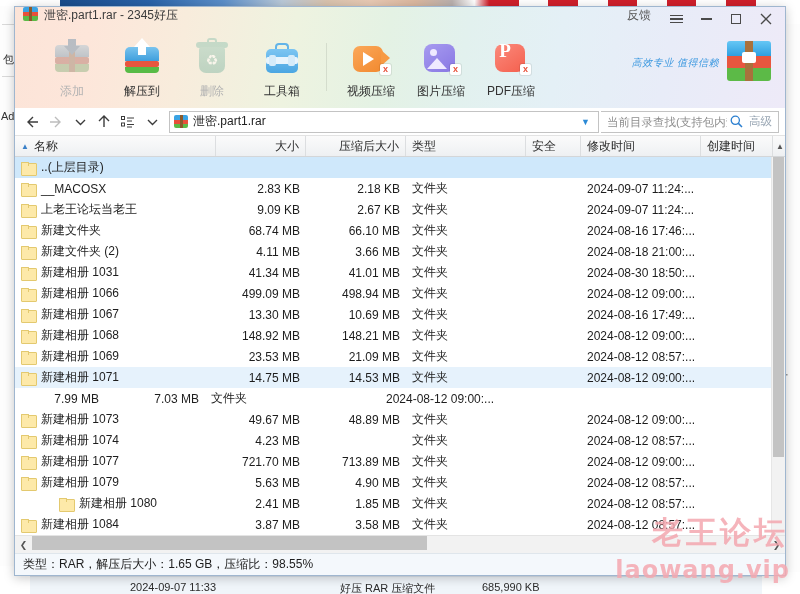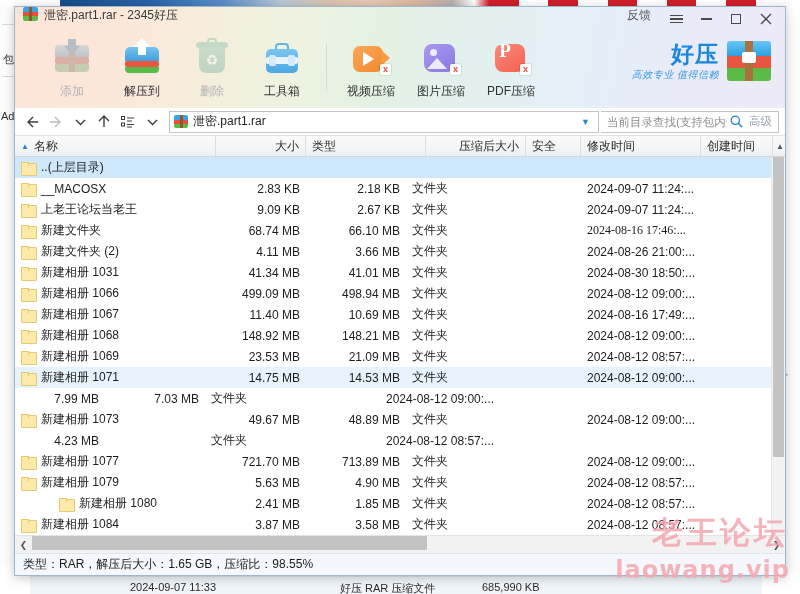--- a/index.html
+++ b/index.html
@@ -385,21 +385,20 @@
             <span class="p">P</span>
           <span class="badge-x">x</span>
         </span>
         <span class="lbl">PDF压缩</span>
       </div>
 
     </div>
 
     <div id="brand">
       <div id="brand-txt">
-        <div id="brand-name">好压</div>
         <div id="brand-sub">高效专业  值得信赖</div>
       </div>
       <span id="brand-logo">
         <i class="b1"></i>
           <i class="b2"></i>
           <i class="b3"></i>
         <span class="bk"></span>
           <span class="lk"></span>
       </span>
     </div>
@@ -465,25 +464,25 @@
   <div id="listwrap">
 
     <div id="header">
         <div class="hcell" style="width: 201px; flex: 0 0 201px;">
           <span class="sortmark">▲</span>
           <span>名称</span>
         </div>
         <div class="hcell num" style="width: 90px; flex: 0 0 90px;">
           <span>大小</span>
         </div>
+        <div class="hcell num" style="width: 100px; flex: 0 0 100px;">
+          <span>压缩后大小</span>
+        </div>
         <div class="hcell" style="width: 120px; flex: 0 0 120px;">
           <span>类型</span>
-        </div>
-        <div class="hcell num" style="width: 100px; flex: 0 0 100px;">
-          <span>压缩后大小</span>
         </div>
         <div class="hcell" style="width: 55px; flex: 0 0 55px;">
           <span>安全</span>
         </div>
         <div class="hcell" style="width: 120px; flex: 0 0 120px;">
           <span>修改时间</span>
         </div>
         <div class="hcell" style="width: 72px; flex: 0 0 72px;">
           <span>创建时间</span>
         </div>
@@ -574,21 +573,21 @@
             </div>
             <div class="cell num" style="width: 100px; flex: 0 0 100px;">
               <span>66.10 MB</span>
             </div>
             <div class="cell" style="width: 120px; flex: 0 0 120px;">
               <span>文件夹</span>
             </div>
             <div class="cell" style="width: 55px; flex: 0 0 55px;">
               <span></span>
             </div>
-            <div class="cell" style="width: 120px; flex: 0 0 120px; font-family: Liberation Serif, serif;">
+            <div class="cell" style="width: 120px; flex: 0 0 120px;">
               <span>2024-08-16 17:46:...</span>
             </div>
             <div class="cell" style="width: 72px; flex: 0 0 72px;">
               <span></span>
             </div>
           </div>
           <div class="row">
             <div class="cell" style="width: 201px; flex: 0 0 201px;">
               <span class="folder-ic"></span>
               <span>新建文件夹 (2)</span>
@@ -599,21 +598,21 @@
             <div class="cell num" style="width: 100px; flex: 0 0 100px;">
               <span>3.66 MB</span>
             </div>
             <div class="cell" style="width: 120px; flex: 0 0 120px;">
               <span>文件夹</span>
             </div>
             <div class="cell" style="width: 55px; flex: 0 0 55px;">
               <span></span>
             </div>
             <div class="cell" style="width: 120px; flex: 0 0 120px;">
-              <span>2024-08-26 21:00:...</span>
+              <span>2024-08-18 21:00:...</span>
             </div>
             <div class="cell" style="width: 72px; flex: 0 0 72px;">
               <span></span>
             </div>
           </div>
           <div class="row">
             <div class="cell" style="width: 201px; flex: 0 0 201px;">
               <span class="folder-ic"></span>
               <span>新建相册 1031</span>
             </div>
@@ -659,21 +658,21 @@
             <div class="cell" style="width: 72px; flex: 0 0 72px;">
               <span></span>
             </div>
           </div>
           <div class="row">
             <div class="cell" style="width: 201px; flex: 0 0 201px;">
               <span class="folder-ic"></span>
               <span>新建相册 1067</span>
             </div>
             <div class="cell num" style="width: 90px; flex: 0 0 90px;">
-              <span>11.40 MB</span>
+              <span>13.30 MB</span>
             </div>
             <div class="cell num" style="width: 100px; flex: 0 0 100px;">
               <span>10.69 MB</span>
             </div>
             <div class="cell" style="width: 120px; flex: 0 0 120px;">
               <span>文件夹</span>
             </div>
             <div class="cell" style="width: 55px; flex: 0 0 55px;">
               <span></span>
             </div>
@@ -794,20 +793,24 @@
               <span></span>
             </div>
             <div class="cell" style="width: 120px; flex: 0 0 120px;">
               <span>2024-08-12 09:00:...</span>
             </div>
             <div class="cell" style="width: 72px; flex: 0 0 72px;">
               <span></span>
             </div>
           </div>
           <div class="row">
+            <div class="cell" style="width: 201px; flex: 0 0 201px;">
+              <span class="folder-ic"></span>
+              <span>新建相册 1074</span>
+            </div>
             <div class="cell num" style="width: 90px; flex: 0 0 90px;">
               <span>4.23 MB</span>
             </div>
             <div class="cell num" style="width: 100px; flex: 0 0 100px; margin-top: 38px;">
               <span>3.81 MB</span>
             </div>
             <div class="cell" style="width: 120px; flex: 0 0 120px;">
               <span>文件夹</span>
             </div>
             <div class="cell" style="width: 55px; flex: 0 0 55px;">

